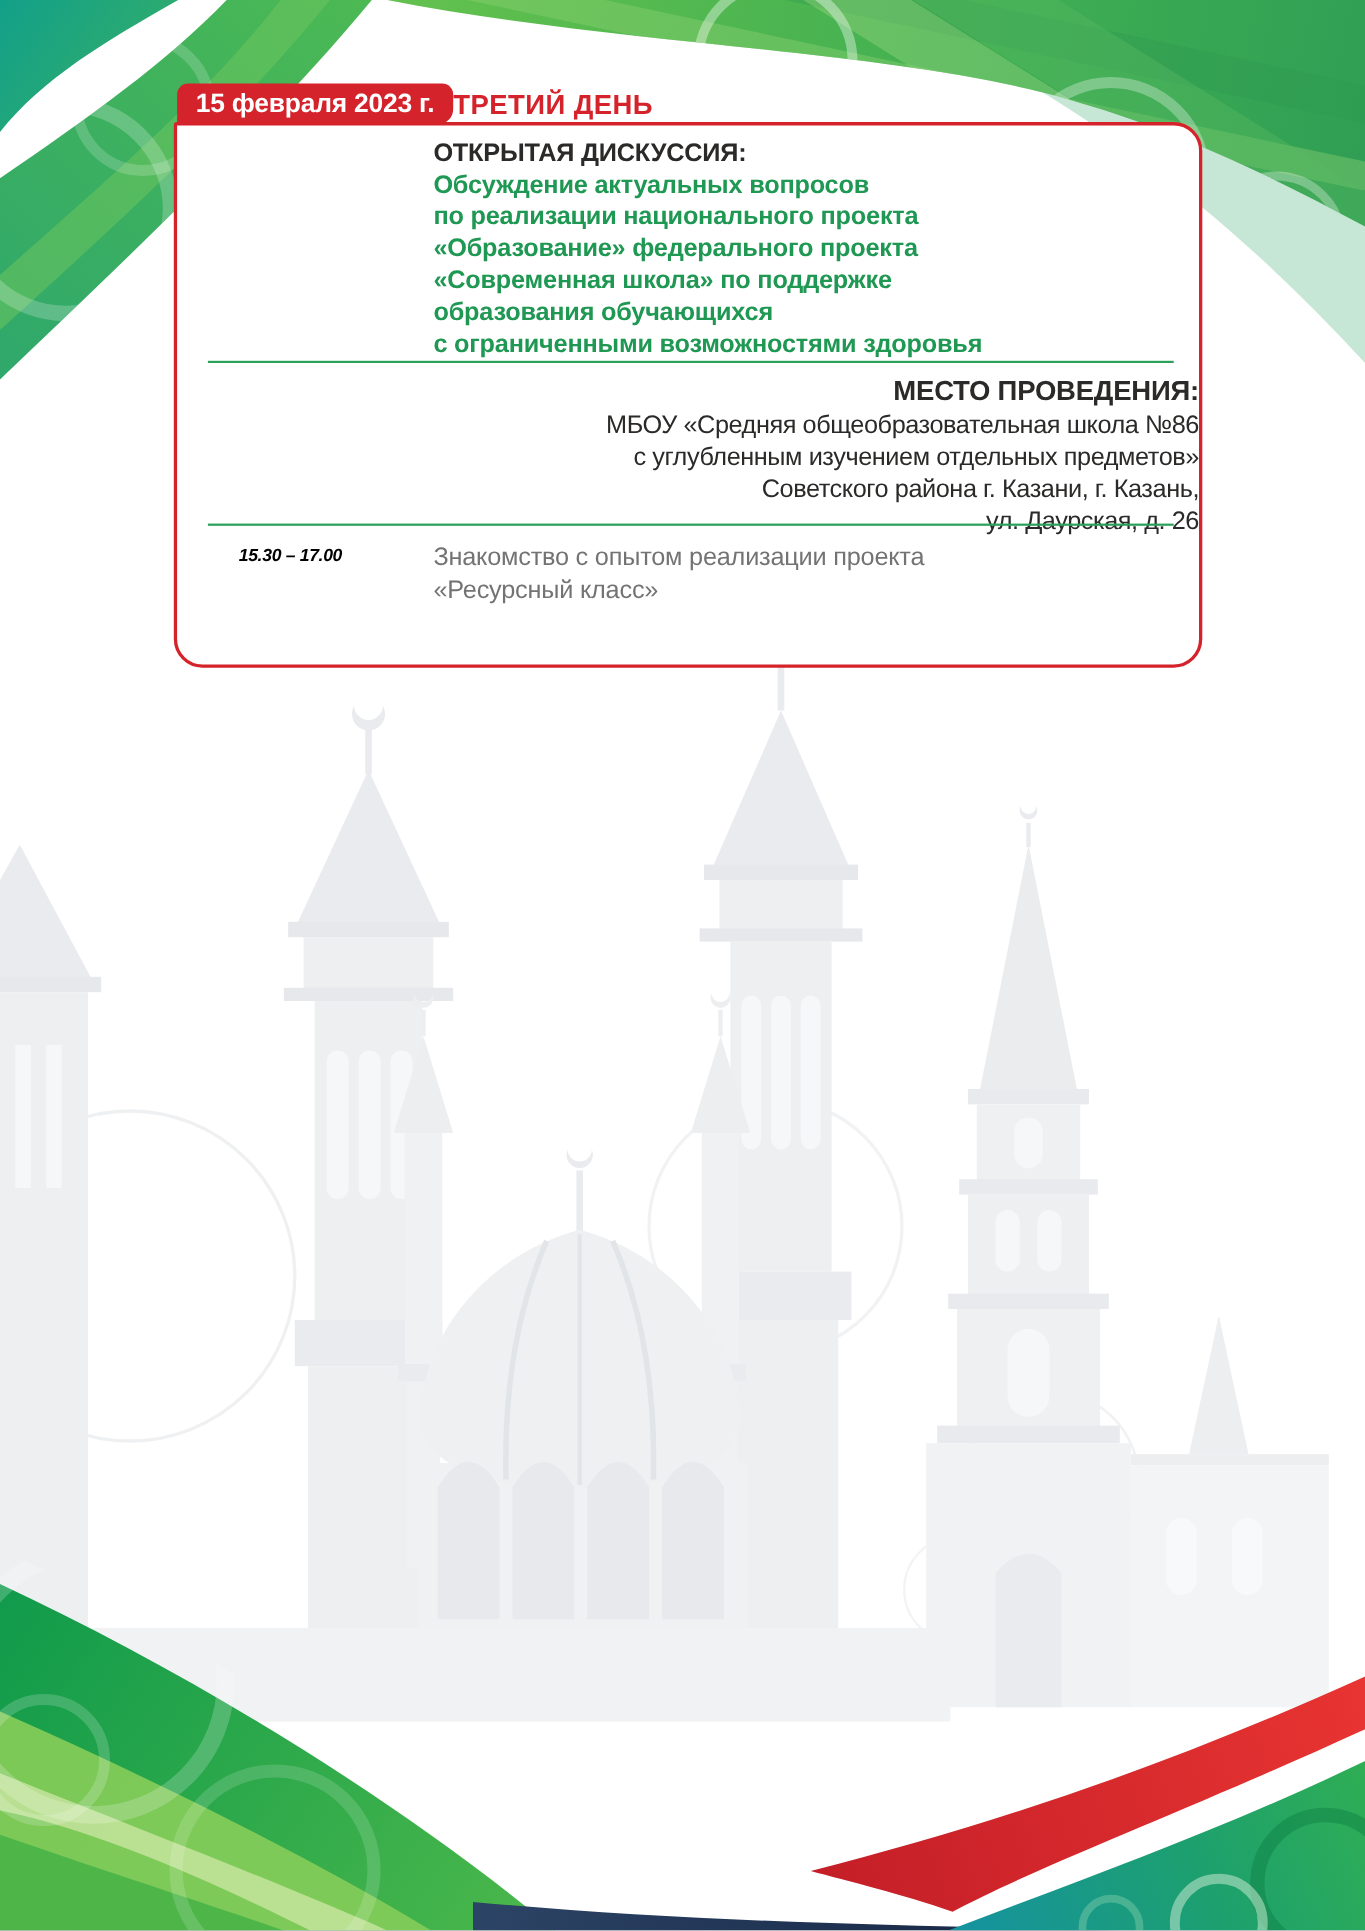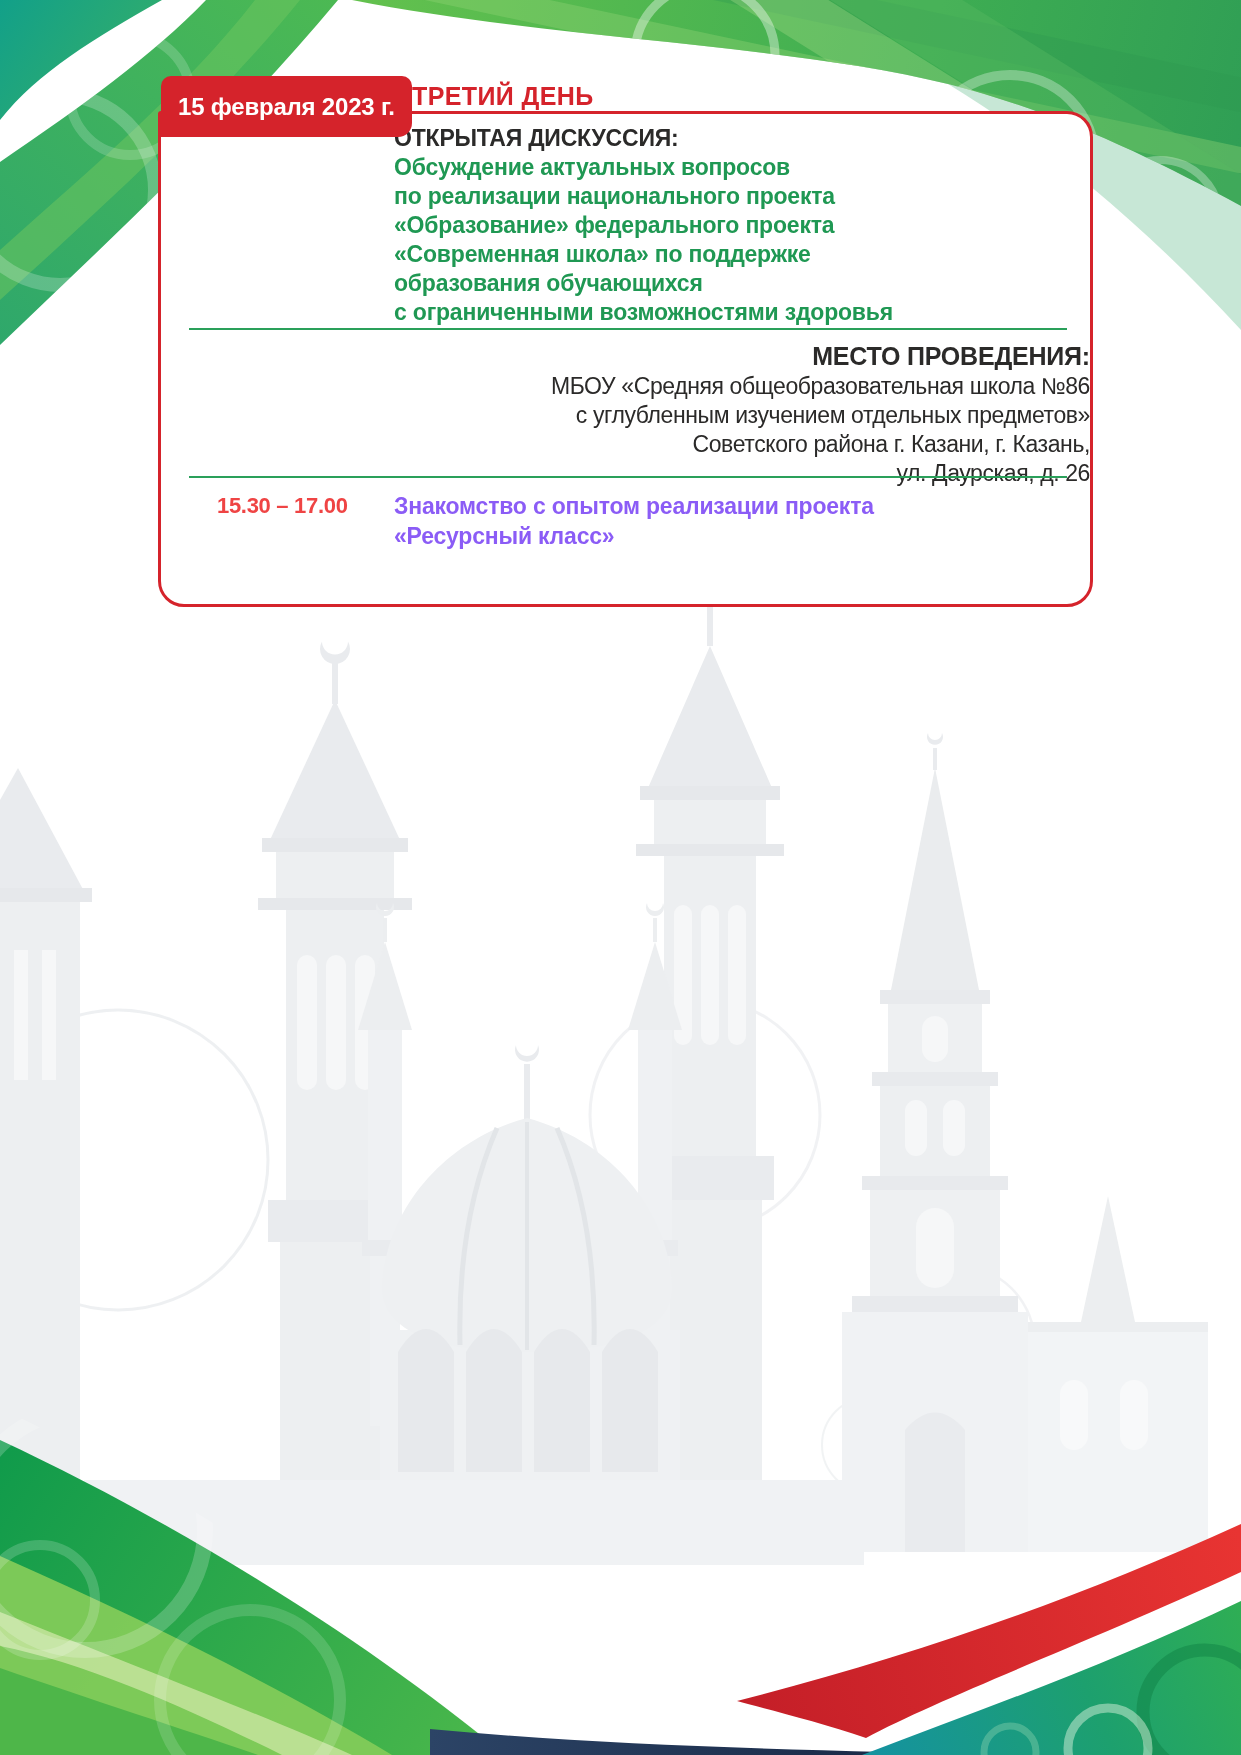--- a/index.html
+++ b/index.html
@@ -10,21 +10,21 @@
     background:#ffffff;
     overflow:hidden;
     font-family:"Liberation Sans","DejaVu Sans",sans-serif;
   }
   .bg{position:absolute;left:0;top:0;width:1241px;height:1755px;}
 
   
   .date-badge{
     position:absolute;left:161px;top:76px;
     height:37px;line-height:37px;
-    padding:12px 17px;
+    padding:0 17px;
     background:#d5232b;color:#ffffff;
     font-size:24px;font-weight:700;letter-spacing:-0.2px;
     border-radius:10px 10px 14px 0;
     z-index:3;white-space:nowrap;
   }
   .day-title{
     position:absolute;left:412px;top:82px;
     color:#d5232b;font-size:25px;font-weight:700;letter-spacing:0.4px;
     z-index:3;white-space:nowrap;
   }
@@ -59,25 +59,25 @@
   }
   .venue-line{
     font-size:23px;line-height:29px;font-weight:400;color:#2b2a29;letter-spacing:-0.4px;
   }
   .schedule{
     position:absolute;left:56px;top:377px;right:24px;
     display:flex;align-items:flex-start;
   }
   .schedule-time{
     width:177px;flex:0 0 177px;
-    font-size:22px;line-height:30px;font-weight:700;color:#ef4444;letter-spacing:-0.3px;
+    font-size:16px;line-height:30px;font-weight:700;color:#000000;letter-spacing:-0.3px;font-style:italic;
   }
   .schedule-desc{flex:1;}
   .schedule-line{
-    font-size:23px;line-height:30px;font-weight:700;color:#8b5cf6;letter-spacing:-0.2px;
+    font-size:23px;line-height:30px;font-weight:400;color:#737373;letter-spacing:-0.2px;
   }
 </style>
 </head>
 <body>
 
 <div class="page">
 
   <svg class="bg" viewBox="0 0 1241 1755" aria-hidden="true">
     <defs>
       <linearGradient id="gTLa" x1="0" y1="0" x2="170" y2="120" gradientUnits="userSpaceOnUse">

